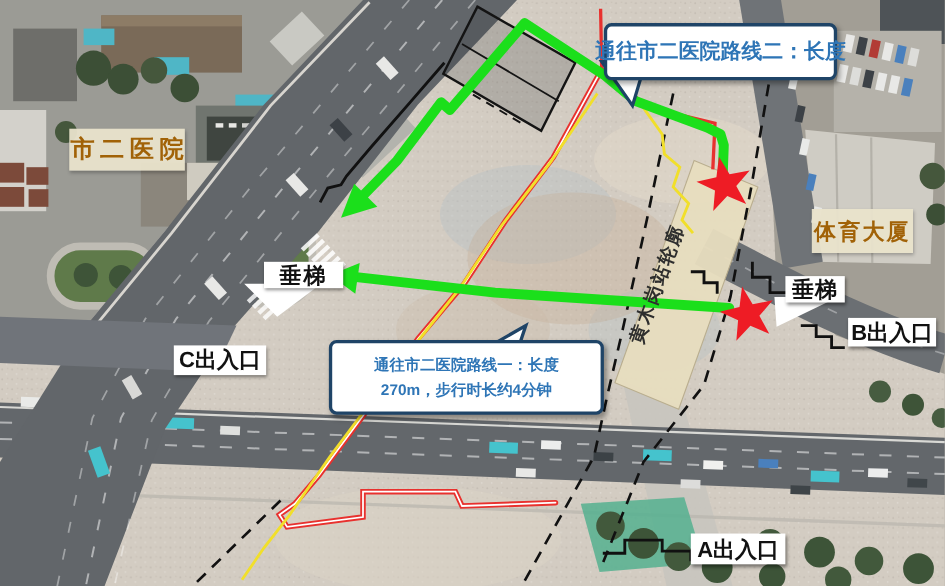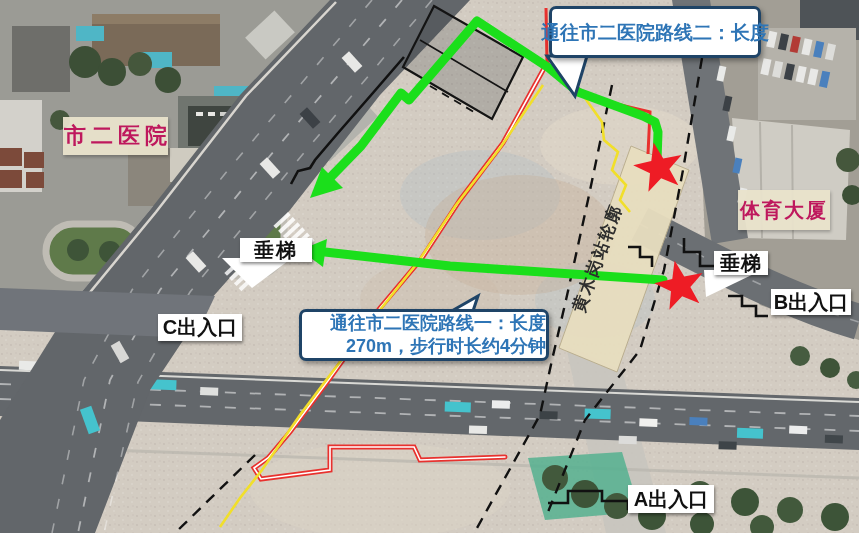--- a/index.html
+++ b/index.html
@@ -3,21 +3,21 @@
 <meta charset="utf-8">
 <style>
   html,body{margin:0;padding:0;background:#222;}
   #stage{position:relative;width:859px;height:533px;overflow:hidden;
          font-family:"Liberation Sans","DejaVu Sans",sans-serif;background:#d3ccc2;}
   #stage svg{position:absolute;left:0;top:0;}
   .lbl{position:absolute;display:flex;align-items:center;justify-content:center;
        box-sizing:border-box;white-space:nowrap;}
   .white-box{background:#ffffff;color:#111;font-weight:bold;font-size:20px;
              box-shadow:1px 2px 3px rgba(0,0,0,.45);padding:0 4px;}
-  .beige-box{background:rgba(233,227,203,.95);color:#be185d;font-weight:bold;
+  .beige-box{background:rgba(233,227,203,.95);color:#a16207;font-weight:bold;
              box-shadow:1px 2px 3px rgba(0,0,0,.25);}
   .callout{background:#ffffff;border:3px solid var(--color-callout_border,#1f4467);
            border-radius:7px;color:var(--color-callout_text,#2e75b6);
            font-weight:bold;font-size:19px;line-height:23px;text-align:center;
            flex-direction:column;box-shadow:2px 3px 5px rgba(0,0,0,.35);}
   .hospital{font-family:"Liberation Serif","DejaVu Serif",serif;font-size:22px;
             letter-spacing:5px;padding-left:5px;}
   .station-label{color:#2e2e2e;font-weight:bold;font-size:17px;letter-spacing:2px;
                  transform:rotate(-70deg);transform-origin:center;text-align:center;}
 </style>
@@ -248,25 +248,25 @@
   </g>
 
   <g>
     <polygon points="547,56 587,56 575,96" fill="#ffffff" stroke="var(--color-callout_border,#1f4467)" stroke-width="3"></polygon>
     <polygon points="436,320 470,320 478,296" fill="#ffffff" stroke="var(--color-callout_border,#1f4467)" stroke-width="3"></polygon>
     <polygon points="222,258 292,258 252,288" fill="#ffffff"></polygon>
     <polygon points="704,270 762,270 706,297" fill="#ffffff"></polygon>
   </g>
 </svg>
 
-  <div class="lbl callout" style="left:549px;top:6px;width:212px;height:52px;">
+  <div class="lbl callout" style="left:549px;top:21px;width:212px;height:52px;">
     <div>通往市二医院路线二：长度</div>
   </div>
 
-  <div class="lbl callout" style="left:299px;top:309px;width:250px;height:52px;font-size:18px;align-items:flex-end;">
+  <div class="lbl callout" style="left:299px;top:309px;width:250px;height:68px;font-size:14px;">
     <div>通往市二医院路线一：长度</div>
     <div>270m，步行时长约4分钟</div>
   </div>
 
   <div class="lbl beige-box hospital" style="left:63px;top:117px;width:105px;height:38px;">市二医院</div>
 
   <div class="lbl beige-box" style="left:738px;top:190px;width:92px;height:40px;font-size:20px;letter-spacing:2px;">体育大厦</div>
 
   <div class="lbl white-box" style="left:240px;top:238px;width:72px;height:24px;letter-spacing:2px;">垂梯</div>
 

